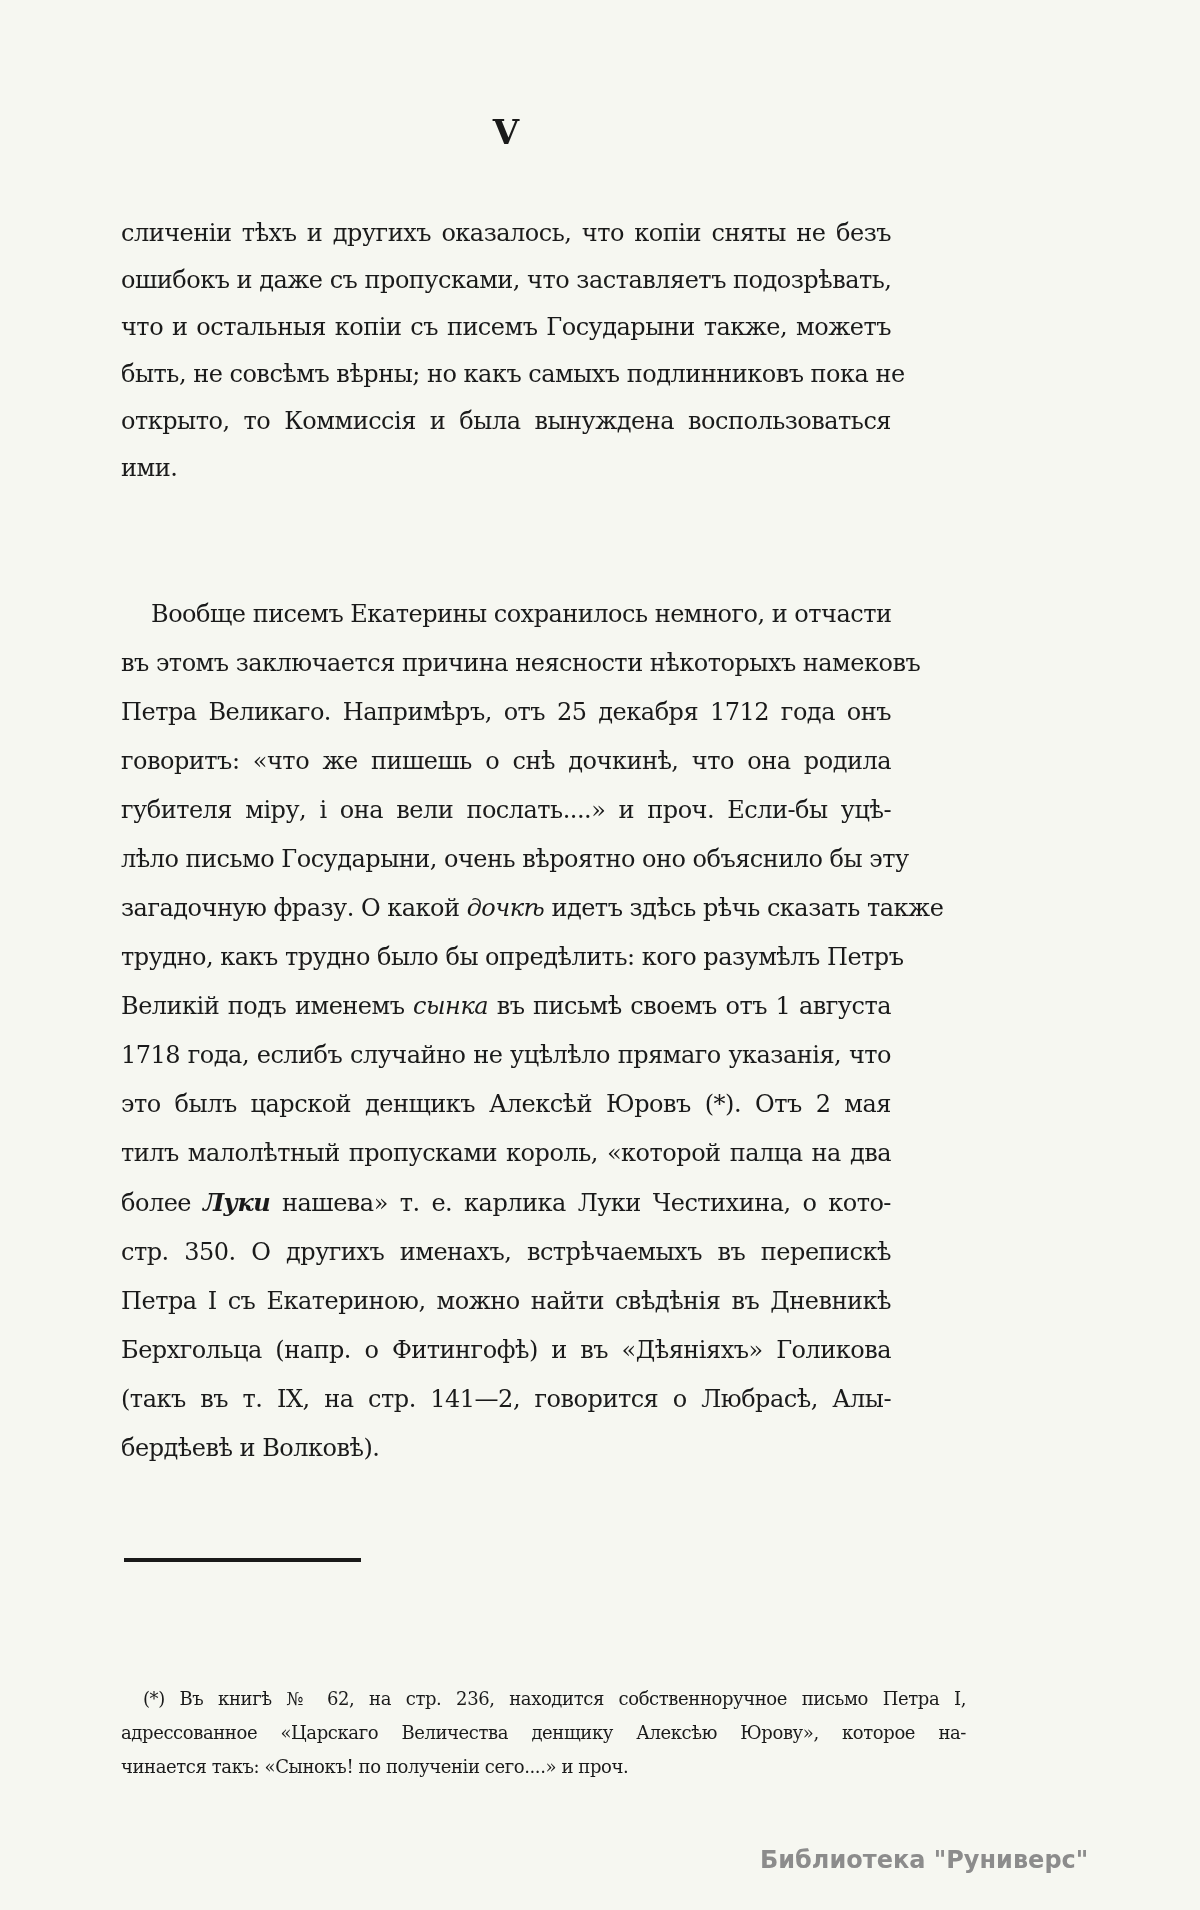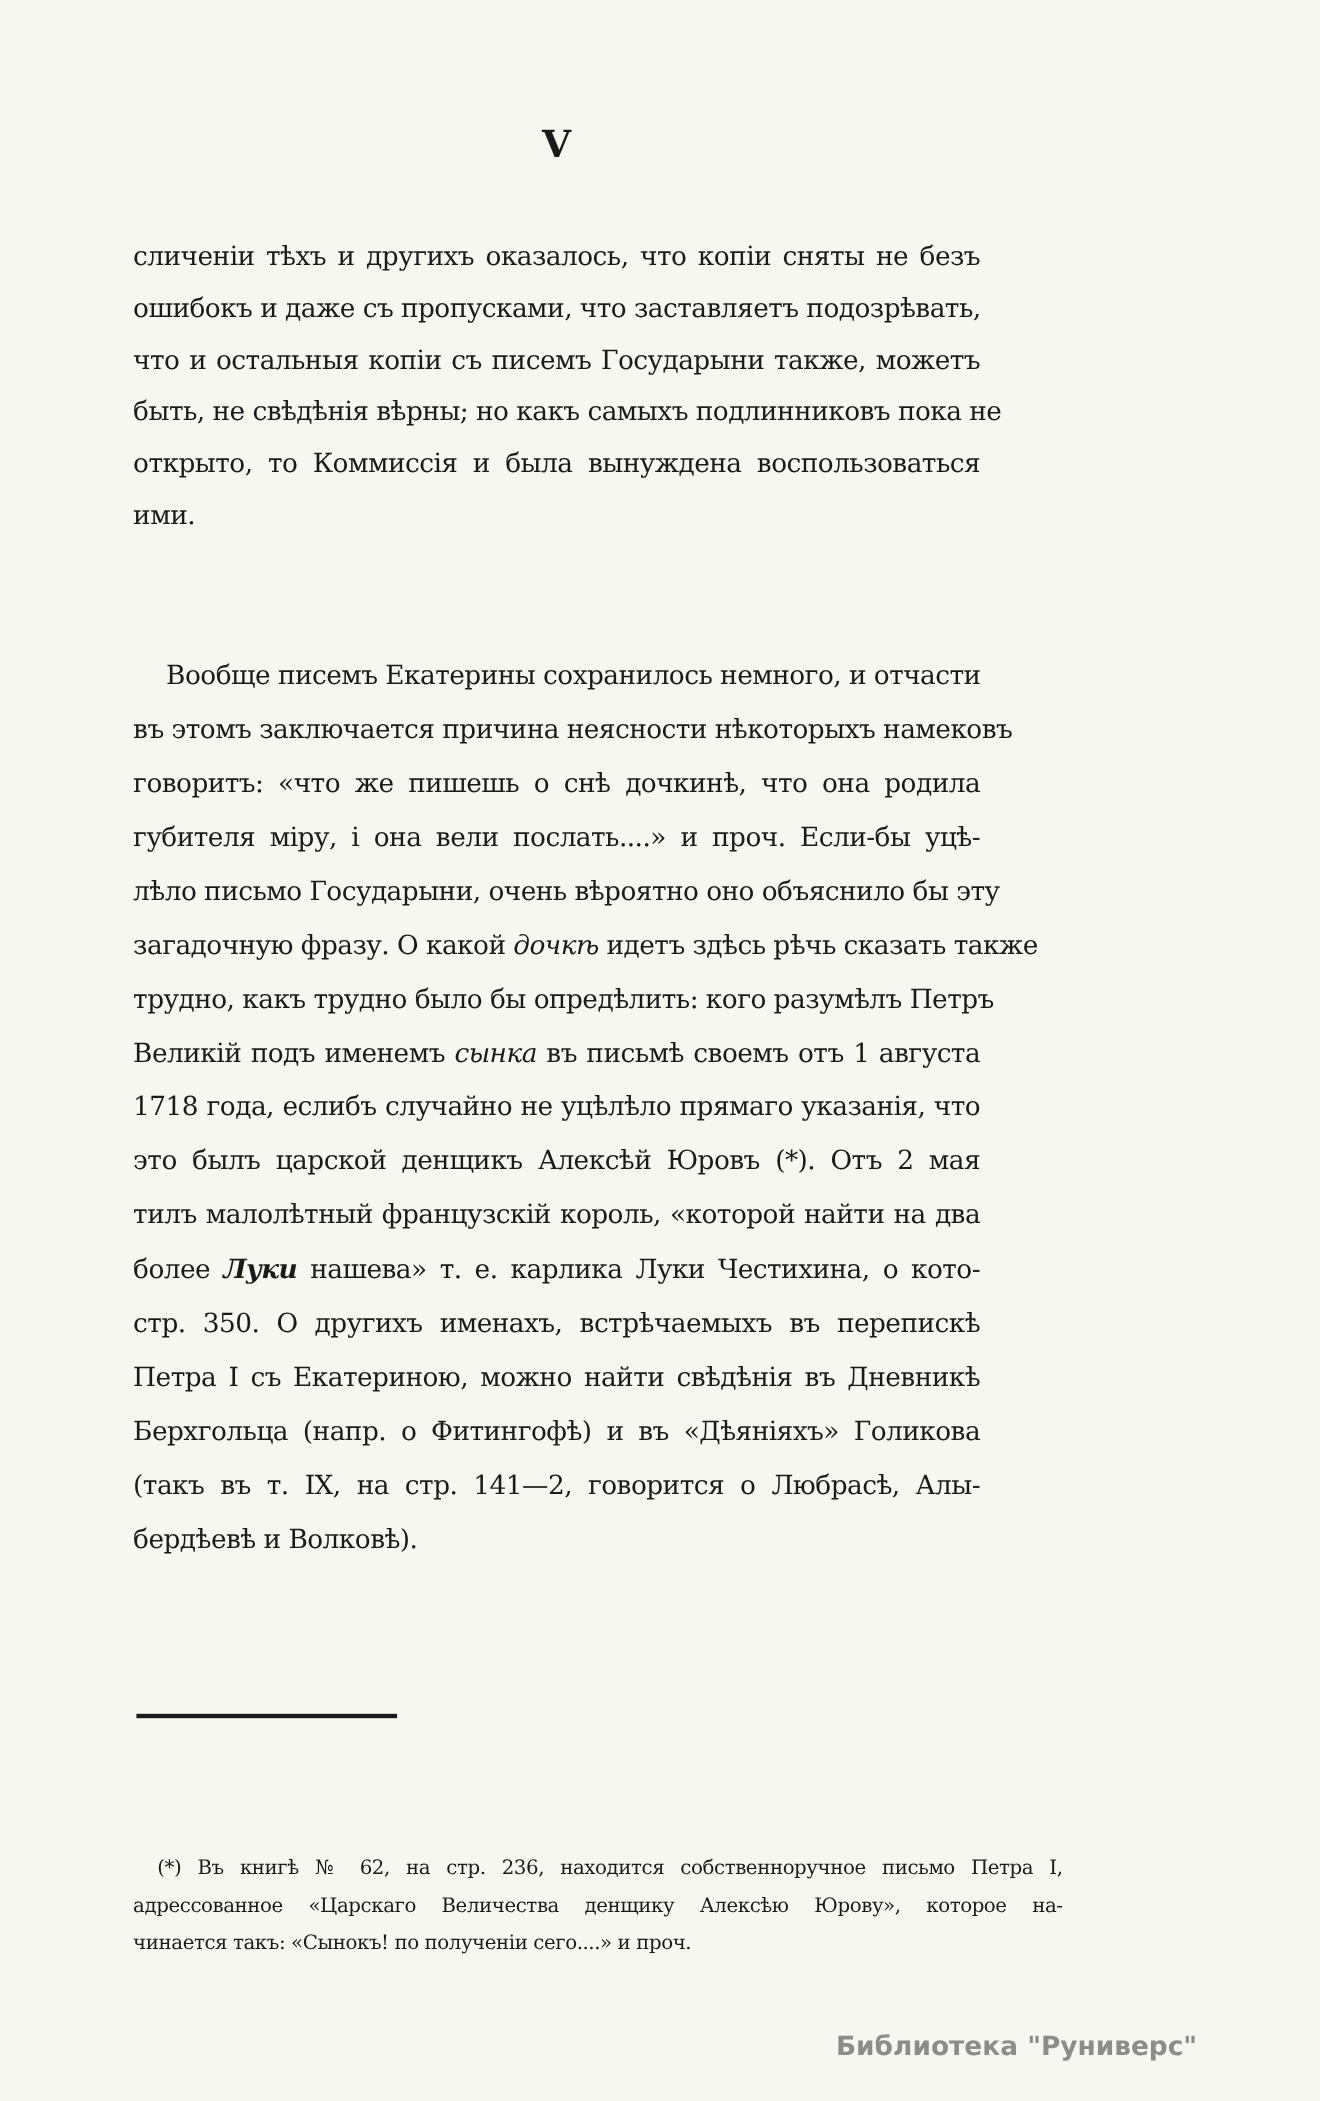--- a/index.html
+++ b/index.html
@@ -68,36 +68,37 @@
 </head>
 <body>
 
 <div class="page-number">V</div>
 
 <div class="main-text">
   <div class="para">
     <div class="line">сличеніи тѣхъ и другихъ оказалось, что копіи сняты не безъ</div>
     <div class="line">ошибокъ и даже съ пропусками, что заставляетъ подозрѣвать,</div>
     <div class="line">что и остальныя копіи съ писемъ Государыни также, можетъ</div>
-    <div class="line">быть, не свѣдѣнія вѣрны; но какъ самыхъ подлинниковъ пока не</div>
+    <div class="line">быть, не совсѣмъ вѣрны; но какъ самыхъ подлинниковъ пока не</div>
     <div class="line last">открыто, то Коммиссія и была вынуждена воспользоваться ими.</div>
   </div>
 
   <div class="para para2">
     <div class="line indent">Вообще писемъ Екатерины сохранилось немного, и отчасти</div>
     <div class="line">въ этомъ заключается причина неясности нѣкоторыхъ намековъ</div>
+    <div class="line">Петра Великаго. Напримѣръ, отъ 25 декабря 1712 года онъ</div>
     <div class="line">говоритъ: «что же пишешь о снѣ дочкинѣ, что она родила</div>
     <div class="line">губителя міру, і она вели послать....» и проч. Если-бы уцѣ-</div>
     <div class="line">лѣло письмо Государыни, очень вѣроятно оно объяснило бы эту</div>
     <div class="line">загадочную фразу. О какой <i>дочкѣ</i> идетъ здѣсь рѣчь сказать также</div>
     <div class="line">трудно, какъ трудно было бы опредѣлить: кого разумѣлъ Петръ</div>
     <div class="line">Великій подъ именемъ <i>сынка</i> въ письмѣ своемъ отъ 1 августа</div>
     <div class="line">1718 года, еслибъ случайно не уцѣлѣло прямаго указанія, что</div>
     <div class="line">это былъ царской денщикъ Алексѣй Юровъ (*). Отъ 2 мая</div>
-    <div class="line">тилъ малолѣтный французскій король, «которой найти на два</div>
+    <div class="line">тилъ малолѣтный пропусками король, «которой палца на два</div>
     <div class="line">более <b><i>Луки</i></b> нашева» т. е. карлика Луки Честихина, о кото-</div>
     <div class="line">стр. 350. О другихъ именахъ, встрѣчаемыхъ въ перепискѣ</div>
     <div class="line">Петра I съ Екатериною, можно найти свѣдѣнія въ Дневникѣ</div>
     <div class="line">Берхгольца (напр. о Фитингофѣ) и въ «Дѣяніяхъ» Голикова</div>
     <div class="line">(такъ въ т. IX, на стр. 141—2, говорится о Любрасѣ, Алы-</div>
     <div class="line last">бердѣевѣ и Волковѣ).</div>
   </div>
 </div>
 
 <div class="footnote-rule"></div>

